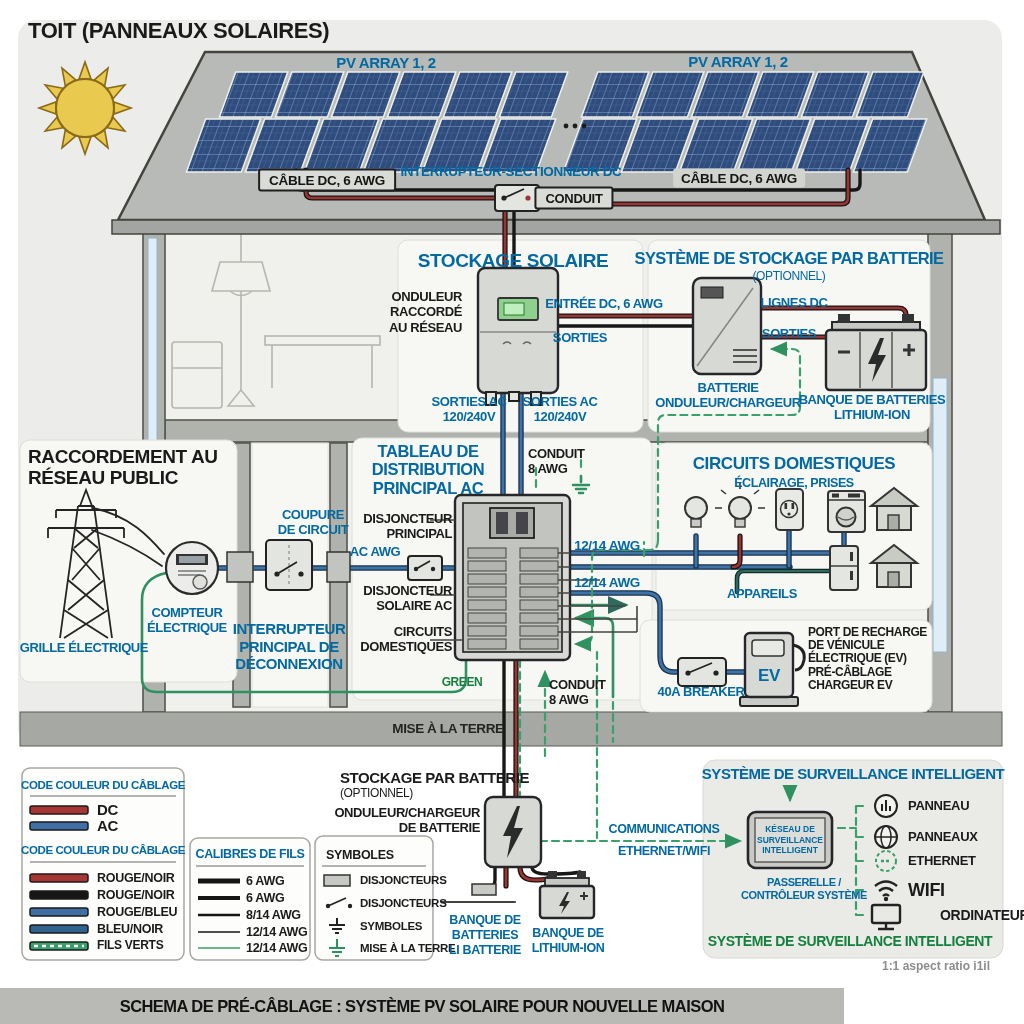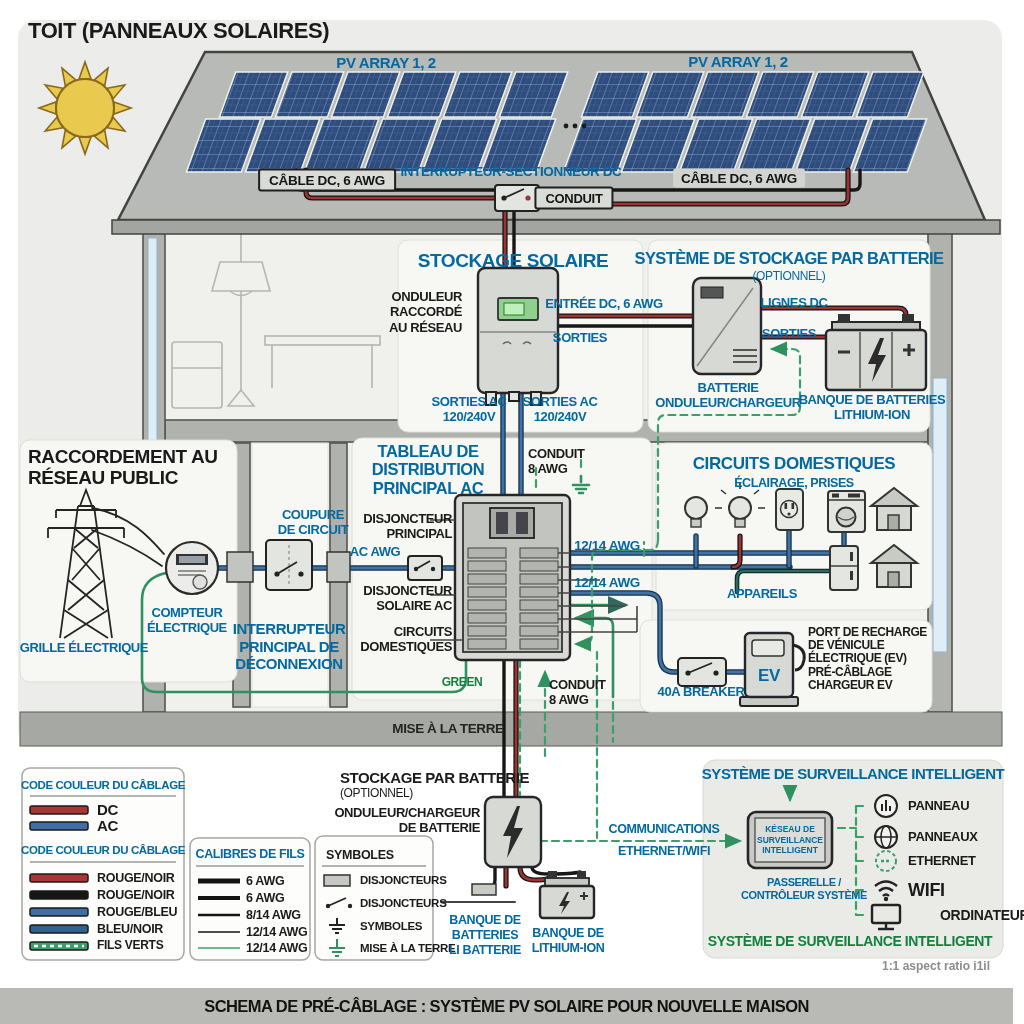--- a/index.html
+++ b/index.html
@@ -6,21 +6,21 @@
   #stage{position:relative;width:1024px;height:1024px;overflow:hidden;background:#fff;}
   #bg{position:absolute;left:0;top:0;}
   
   .lb{position:absolute;transform:translate(-50%,-50%);text-align:center;font-weight:700;color:#0369a1;line-height:1.18;white-space:pre-line;letter-spacing:-0.4px;}
   .ll{position:absolute;font-weight:700;color:#1a1a1a;line-height:1.16;white-space:pre-line;letter-spacing:-0.4px;}
   .lm{position:absolute;transform:translateY(-50%);font-weight:700;color:#1a1a1a;line-height:1.16;white-space:pre;letter-spacing:-0.3px;}
   .lr{position:absolute;transform:translate(-100%,-50%);text-align:right;font-weight:700;color:#1a1a1a;line-height:1.18;white-space:pre-line;letter-spacing:-0.4px;}
   .chip{position:absolute;transform:translate(-50%,-50%);font-weight:700;color:#151515;background:#d9dbd7;border:2px solid #1f1f1f;border-radius:3px;padding:2px 9px;white-space:nowrap;letter-spacing:-0.3px;}
   .chip2{position:absolute;transform:translate(-50%,-50%);font-weight:700;color:#151515;background:#d2d4d0;border-radius:3px;padding:2px 8px;white-space:nowrap;letter-spacing:-0.3px;}
   .green{color:#15803d;}
-  #banner{position:absolute;left:0;top:988px;width:1013px;height:36px;background:#b9b9b5;display:flex;align-items:center;justify-content:center;white-space:nowrap;letter-spacing:-0.55px;}
+  #banner{position:absolute;left:0;top:988px;width:844px;height:36px;background:#b9b9b5;display:flex;align-items:center;justify-content:center;white-space:nowrap;letter-spacing:-0.55px;}
   #banner .b1{font-weight:700;color:#121212;font-size:16.5px;}
   #banner .b2{font-weight:400;color:#3c3c3c;font-size:16.5px;}
   
   .wire{fill:none;stroke-linecap:round;stroke-linejoin:round;}
   .bU{stroke:#17324a;stroke-width:5.4;} .bO{stroke:#3f73a8;stroke-width:2.8;}
   .rU{stroke:#171412;stroke-width:5.2;} .rO{stroke:#9d3434;stroke-width:2.6;}
   .blk{stroke:#171717;stroke-width:3.4;}
   .tU{stroke:#122e29;stroke-width:4.6;} .tO{stroke:#2f6a5f;stroke-width:2.2;}
   .gS{stroke:#2f9160;stroke-width:2.6;}
   .gD{stroke:#3aa06a;stroke-width:2.2;stroke-dasharray:7 5;}

